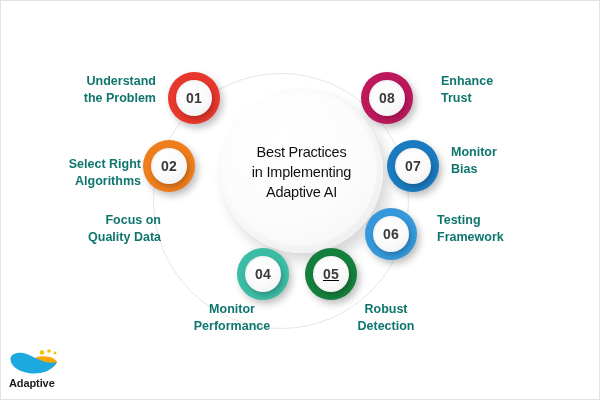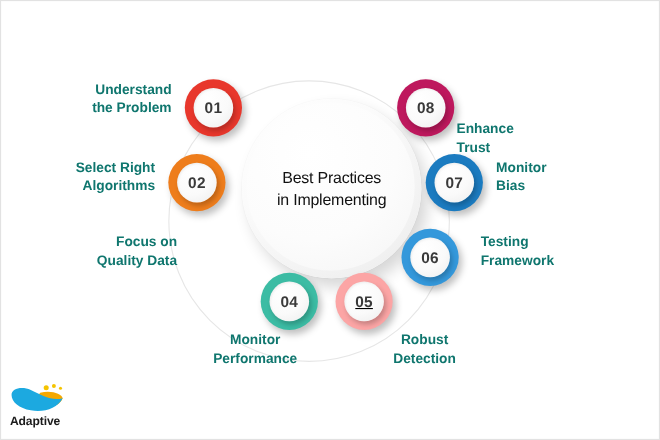--- a/index.html
+++ b/index.html
@@ -129,53 +129,54 @@
 <body>
 
 <div id="canvas">
 
   <div class="ring"></div>
 
   <div class="center-disc">
     <div class="center-title">
       <span class="tline">Best Practices</span>
       <span class="tline">in Implementing</span>
+      <span class="tline">Adaptive AI</span>
     </div>
   </div>
 
   <div class="node" style="left:167px; top:71px; background:#E8372C;">
     <div class="inner">01</div>
   </div>
   <div class="label left" style="left:20px; top:72px; width:135px;">
     <span class="lline">Understand</span>
     <span class="lline">the Problem</span>
   </div>
 
-  <div class="node" style="left:152px; top:139px; background:#EE7D1C;">
+  <div class="node" style="left:142px; top:139px; background:#EE7D1C;">
     <div class="inner">02</div>
   </div>
-  <div class="label left" style="left:5px; top:143px; width:135px;">
+  <div class="label left" style="left:5px; top:155px; width:135px;">
     <span class="lline">Select Right</span>
     <span class="lline">Algorithms</span>
   </div>
 
   <div class="label left" style="left:25px; top:211px; width:135px;">
     <span class="lline">Focus on</span>
     <span class="lline">Quality Data</span>
   </div>
 
   <div class="node" style="left:236px; top:247px; background:#3CBCA4;">
     <div class="inner">04</div>
   </div>
   <div class="label center" style="left:170px; top:300px; width:122px;">
     <span class="lline">Monitor</span>
     <span class="lline">Performance</span>
   </div>
 
-  <div class="node" style="left:304px; top:247px; background:#fca5a5;text-decoration:underline;">
+  <div class="node" style="left:304px; top:247px; background:#15803d;text-decoration:underline;">
     <div class="inner">05</div>
   </div>
   <div class="label center" style="left:330px; top:300px; width:110px;">
     <span class="lline">Robust</span>
     <span class="lline">Detection</span>
   </div>
 
   <div class="node" style="left:364px; top:207px; background:#3498DB;">
     <div class="inner">06</div>
   </div>
@@ -188,21 +189,21 @@
     <div class="inner">07</div>
   </div>
   <div class="label right" style="left:450px; top:143px; width:140px;">
     <span class="lline">Monitor</span>
     <span class="lline">Bias</span>
   </div>
 
   <div class="node" style="left:360px; top:71px; background:#be185d;">
     <div class="inner">08</div>
   </div>
-  <div class="label right" style="left:414px; top:72px; width:150px;margin-top:36px;">
+  <div class="label right" style="left:440px; top:72px; width:150px;">
     <span class="lline">Enhance</span>
     <span class="lline">Trust</span>
   </div>
 
   <div class="logo">
     <svg class="logo-mark" viewBox="0 0 104 52">
       <circle cx="66" cy="7" r="4.6" fill="#F5C400"></circle>
       <circle cx="80" cy="4" r="3.6" fill="#F5C400"></circle>
       <circle cx="92" cy="8" r="2.8" fill="#F5C400"></circle>
       <path d="M55 16 C76 11, 94 18, 96 26 C90 41, 72 45, 59 37 C52 32, 50 22, 55 16 Z" fill="#F5A800"></path>

